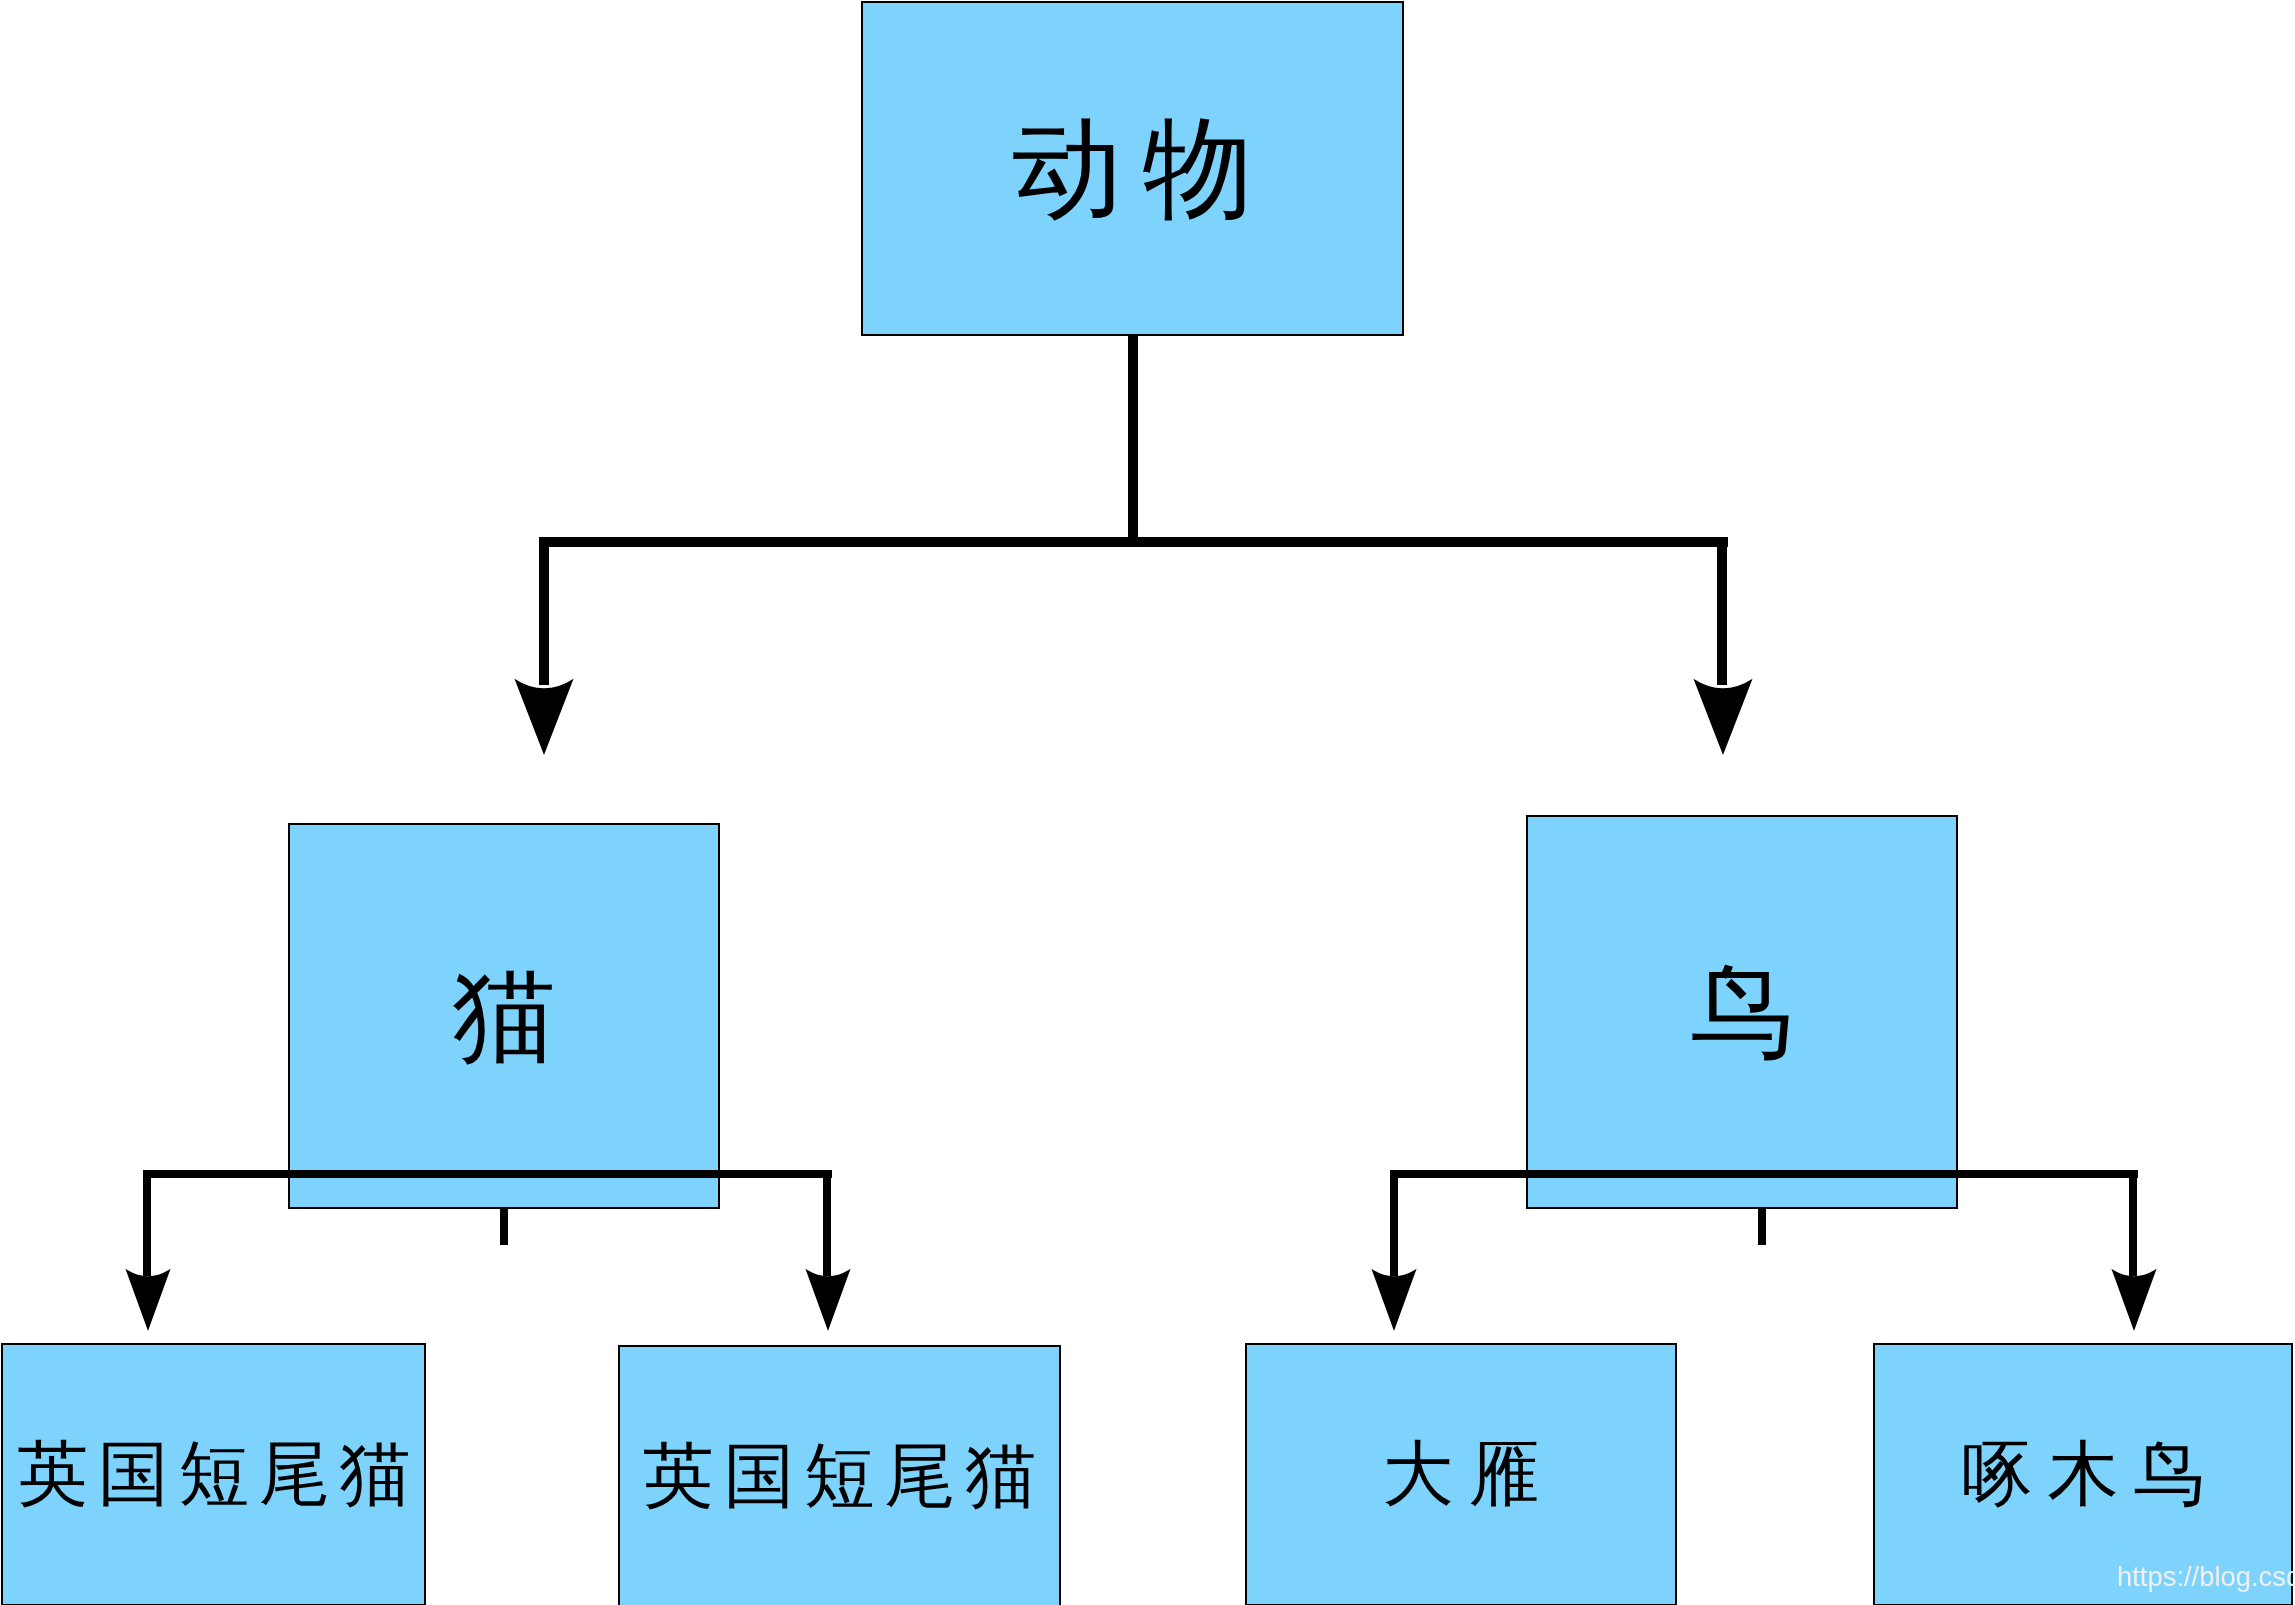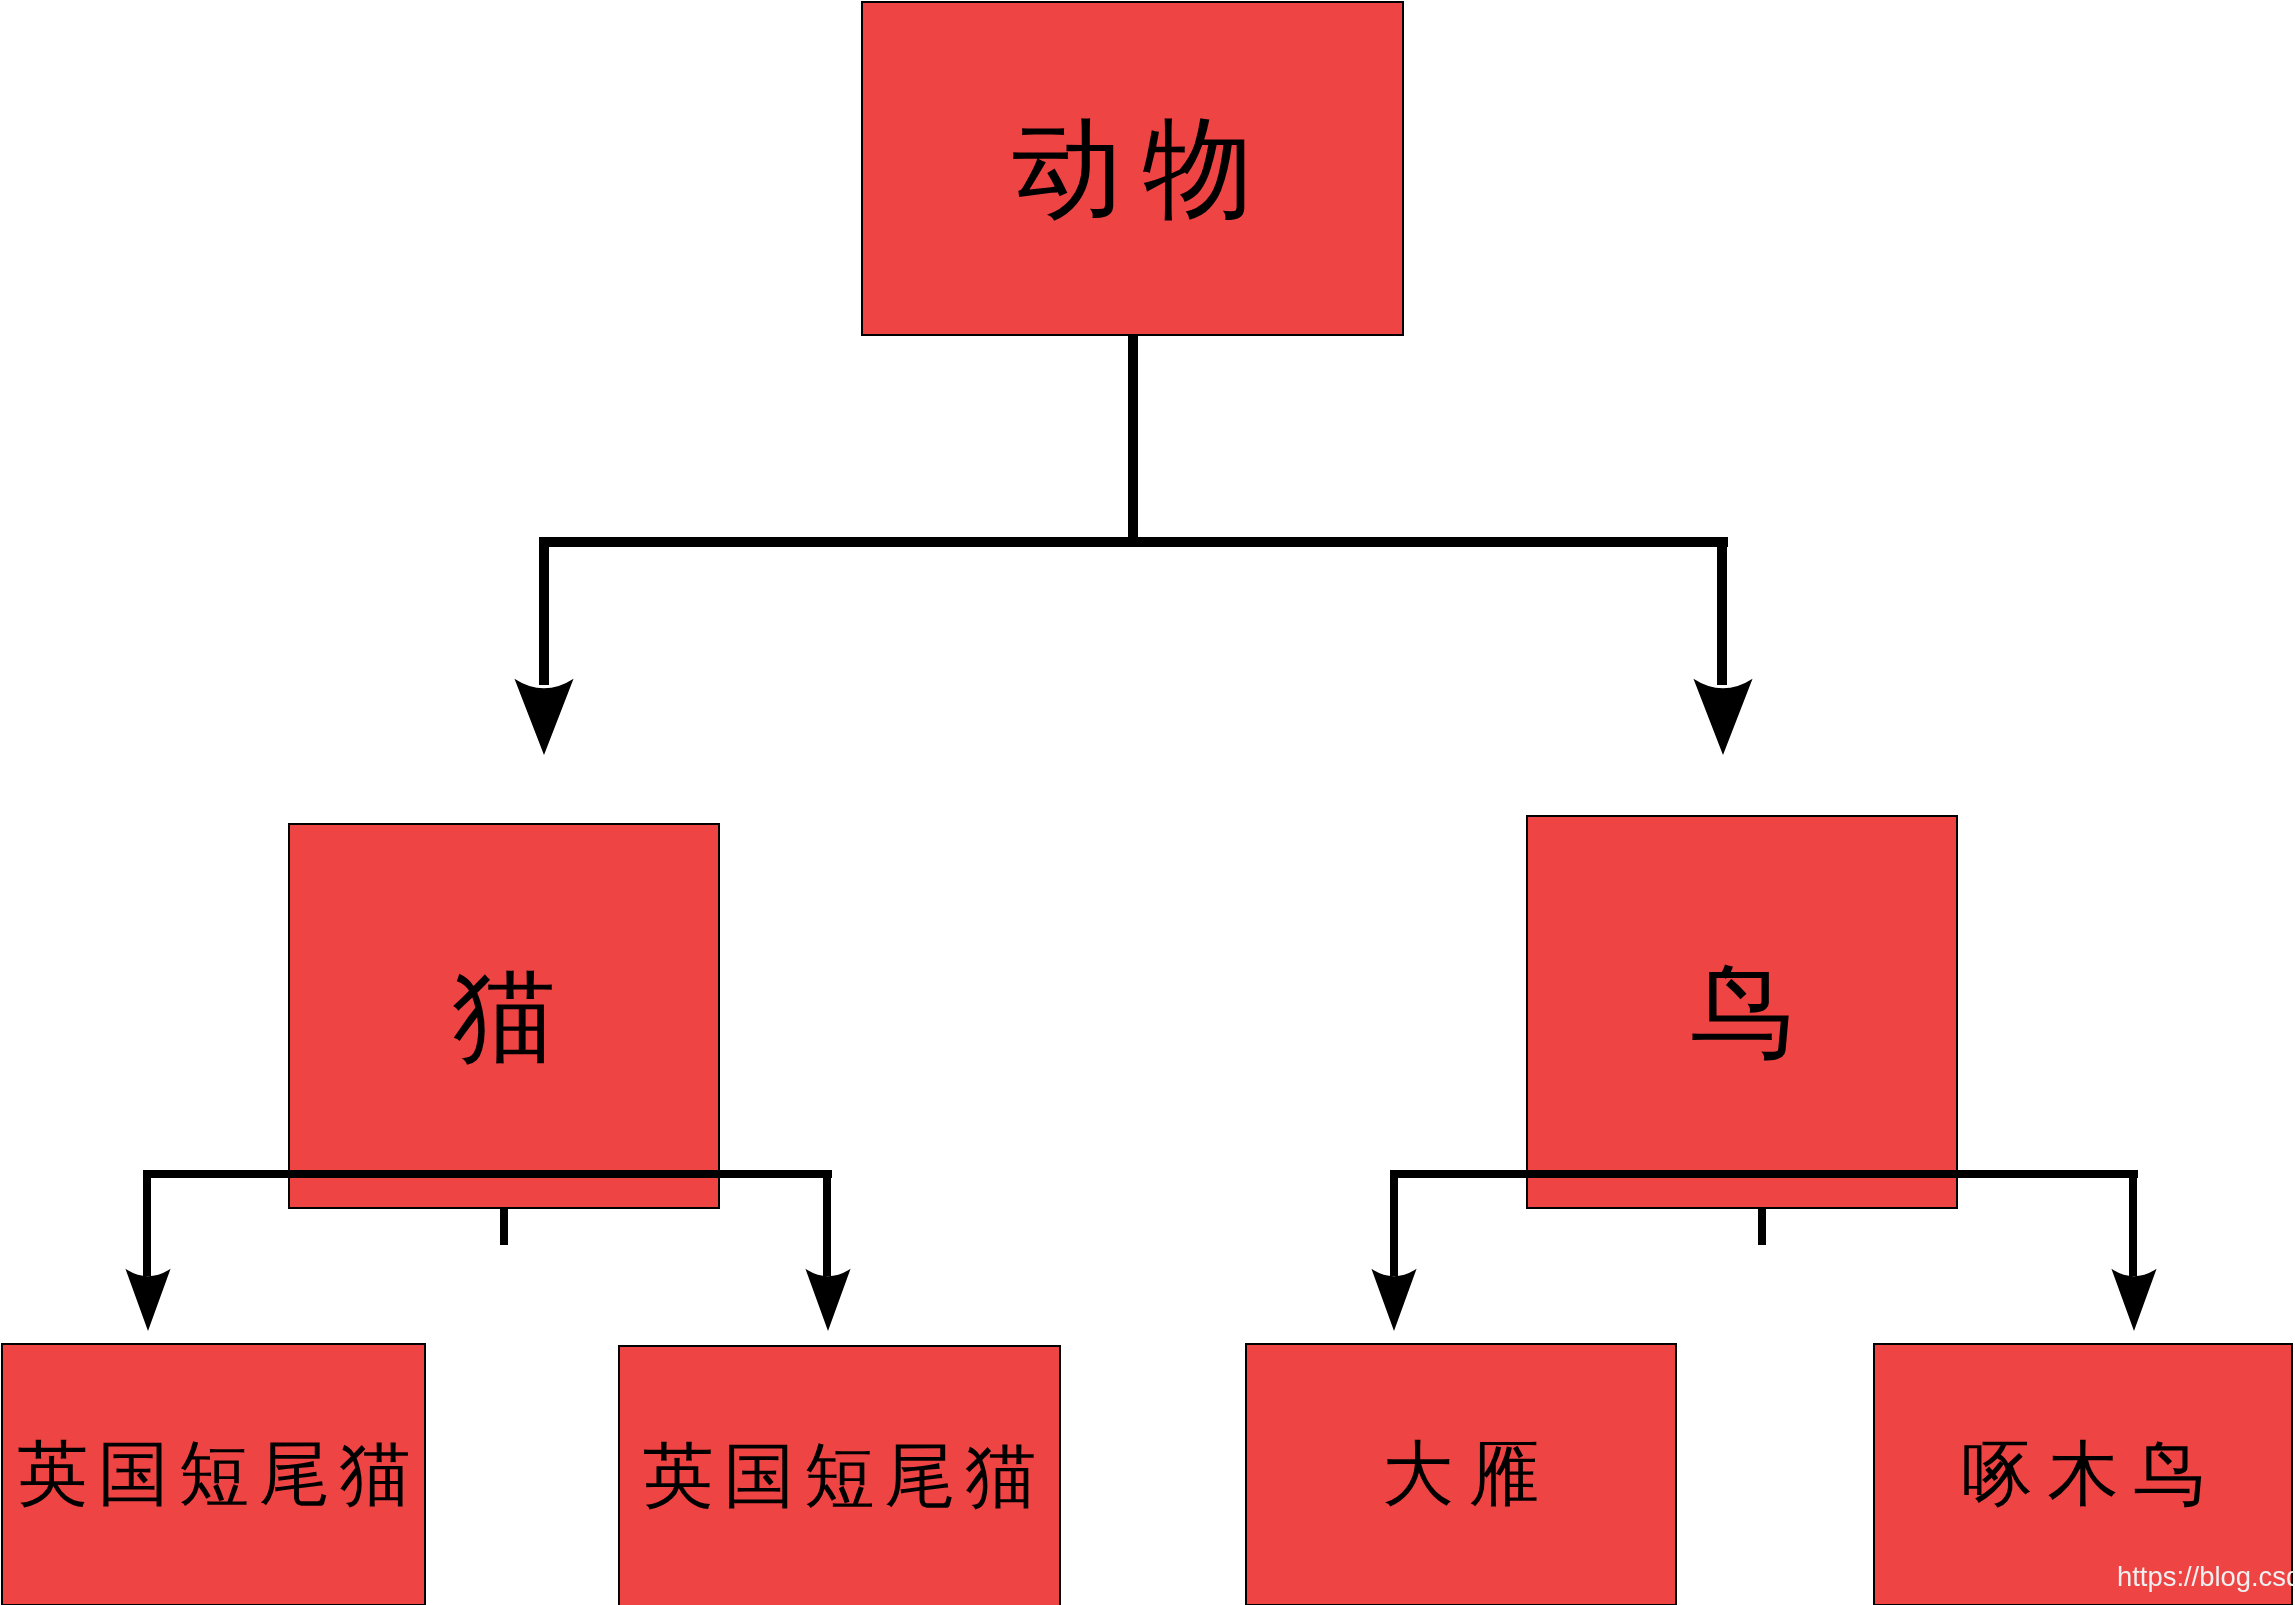--- a/index.html
+++ b/index.html
@@ -14,21 +14,21 @@
   #canvas {
     position: relative;
     width: 2295px;
     height: 1606px;
     background: #ffffff;
     overflow: hidden;
   }
   .node {
     position: absolute;
     box-sizing: border-box;
-    background: #ef4444;
+    background: #7dd3fc;
     border: 2.1px solid #000000;
     display: flex;
     align-items: center;
     justify-content: center;
     overflow: hidden;
   }
   .node-label {
     color: #000000;
     white-space: nowrap;
     line-height: 1;

